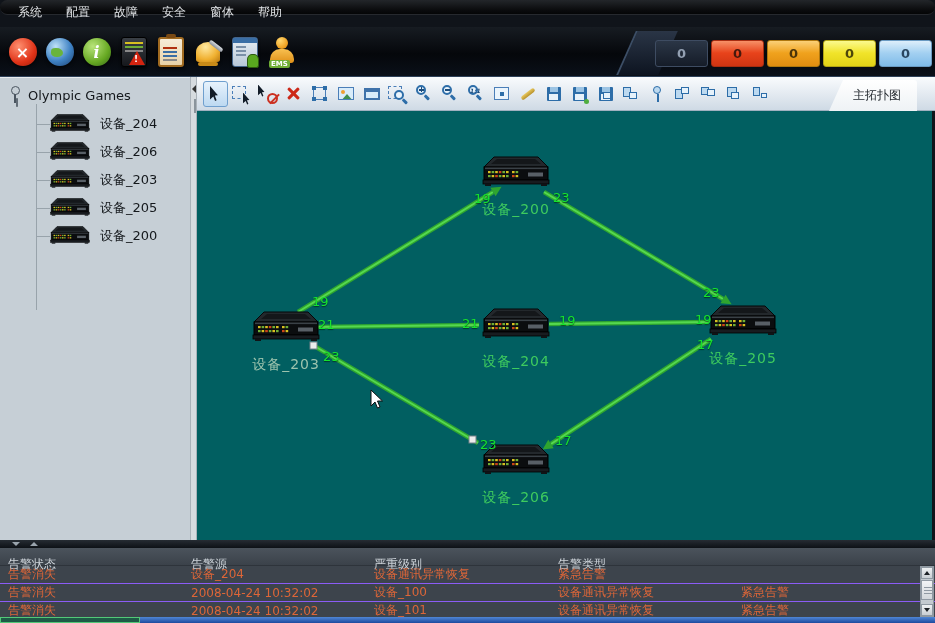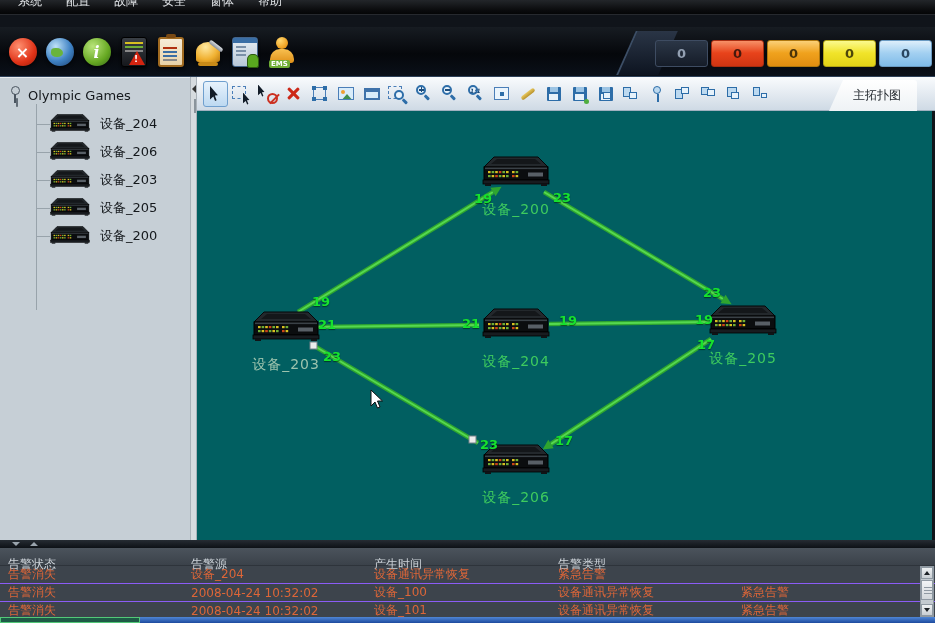--- a/index.html
+++ b/index.html
@@ -3,21 +3,21 @@
 <meta charset="utf-8">
 <style>
   * { margin:0; padding:0; box-sizing:border-box; }
   html,body { width:935px; height:623px; overflow:hidden; background:#10141a;
     font-family:"DejaVu Sans","Liberation Sans",sans-serif; }
   #app { position:relative; width:935px; height:623px; background:#10141a; }
 
   
   #menubar { position:absolute; left:0; top:0; width:935px; height:15px;
     background:linear-gradient(#23262a,#0b0c0e 70%,#040506);
-    border-bottom:1px solid #26292e; display:flex; align-items:flex-end; padding-left:6px; }
+    border-bottom:1px solid #26292e; display:flex; align-items:flex-start; padding-left:6px;border-radius:9px; }
   .menu-item { color:#e3e6e9; font-size:12px; padding:4px 12px; cursor:default; }
 
   
   #toolbar { position:absolute; left:0; top:27px; width:935px; height:50px;
     background:linear-gradient(#171c22,#05070b 55%,#0a1019);
     border-bottom:1px solid #2d4058; }
   #toolbar-icons { position:absolute; left:6px; top:7px; display:flex; gap:4px; }
   .mico { width:33px; height:36px; position:relative; display:flex; align-items:center; justify-content:center; }
   .mico .disc { width:28px; height:28px; border-radius:50%; display:flex; align-items:center; justify-content:center;
     color:#fff; font-weight:bold; font-size:16px; box-shadow:0 2px 3px rgba(0,0,0,.6); }
@@ -140,21 +140,21 @@
   .topo-tab { height:31px; padding:0 16px 0 24px; display:flex; align-items:center; font-size:12px; color:#1c2228;
     clip-path:polygon(14px 0, 100% 0, 100% 100%, 0 100%); border-radius:0 3px 0 0; }
   .tab-active { background:linear-gradient(#ffffff,#eef2f5); }
   .tab-inactive { background:linear-gradient(#f2f5f8,#dde3e9); }
 
   
   #canvas { position:absolute; left:0; top:34px; width:735px; height:429px; background:#015f61; overflow:hidden; }
   #links-svg { position:absolute; left:0; top:0; }
   .node { position:absolute; width:68px; cursor:default; }
   .node-label { position:absolute; width:110px; text-align:center; font-size:14px; letter-spacing:1px; }
-  .portlabel { position:absolute; font-size:13px; font-weight:bold; color:#16e22e;
+  .portlabel { position:absolute; font-size:13px; font-weight:normal; color:#16e22e;
     text-shadow:0 1px 1px rgba(0,40,20,.7); z-index:3; }
 
   
   #hsplit { position:absolute; left:0; top:540px; width:935px; height:8px;
     background:linear-gradient(#262c33,#0d1116); }
   #hsplit .t1 { position:absolute; left:12px; top:2px; width:0; height:0;
     border-left:4px solid transparent; border-right:4px solid transparent; border-top:4px solid #9aa4ad; }
   #hsplit .t2 { position:absolute; left:30px; top:2px; width:0; height:0;
     border-left:4px solid transparent; border-right:4px solid transparent; border-bottom:4px solid #9aa4ad; }
 
@@ -481,21 +481,21 @@
 
   <div id="hsplit">
     <span class="t1"></span>
     <span class="t2"></span>
   </div>
 
   <div id="alarm">
       <div class="arow head">
         <span class="cell">告警状态</span>
         <span class="cell">告警源</span>
-        <span class="cell">产生时间</span>
+        <span class="cell">严重级别</span>
         <span class="cell">告警类型</span>
       </div>
       <div class="arow r">
         <span class="cell">告警消失</span>
         <span class="cell">设备_204</span>
         <span class="cell">设备通讯异常恢复</span>
         <span class="cell">紧急告警</span>
       </div>
       <div class="arow r">
         <span class="cell">告警消失</span>

